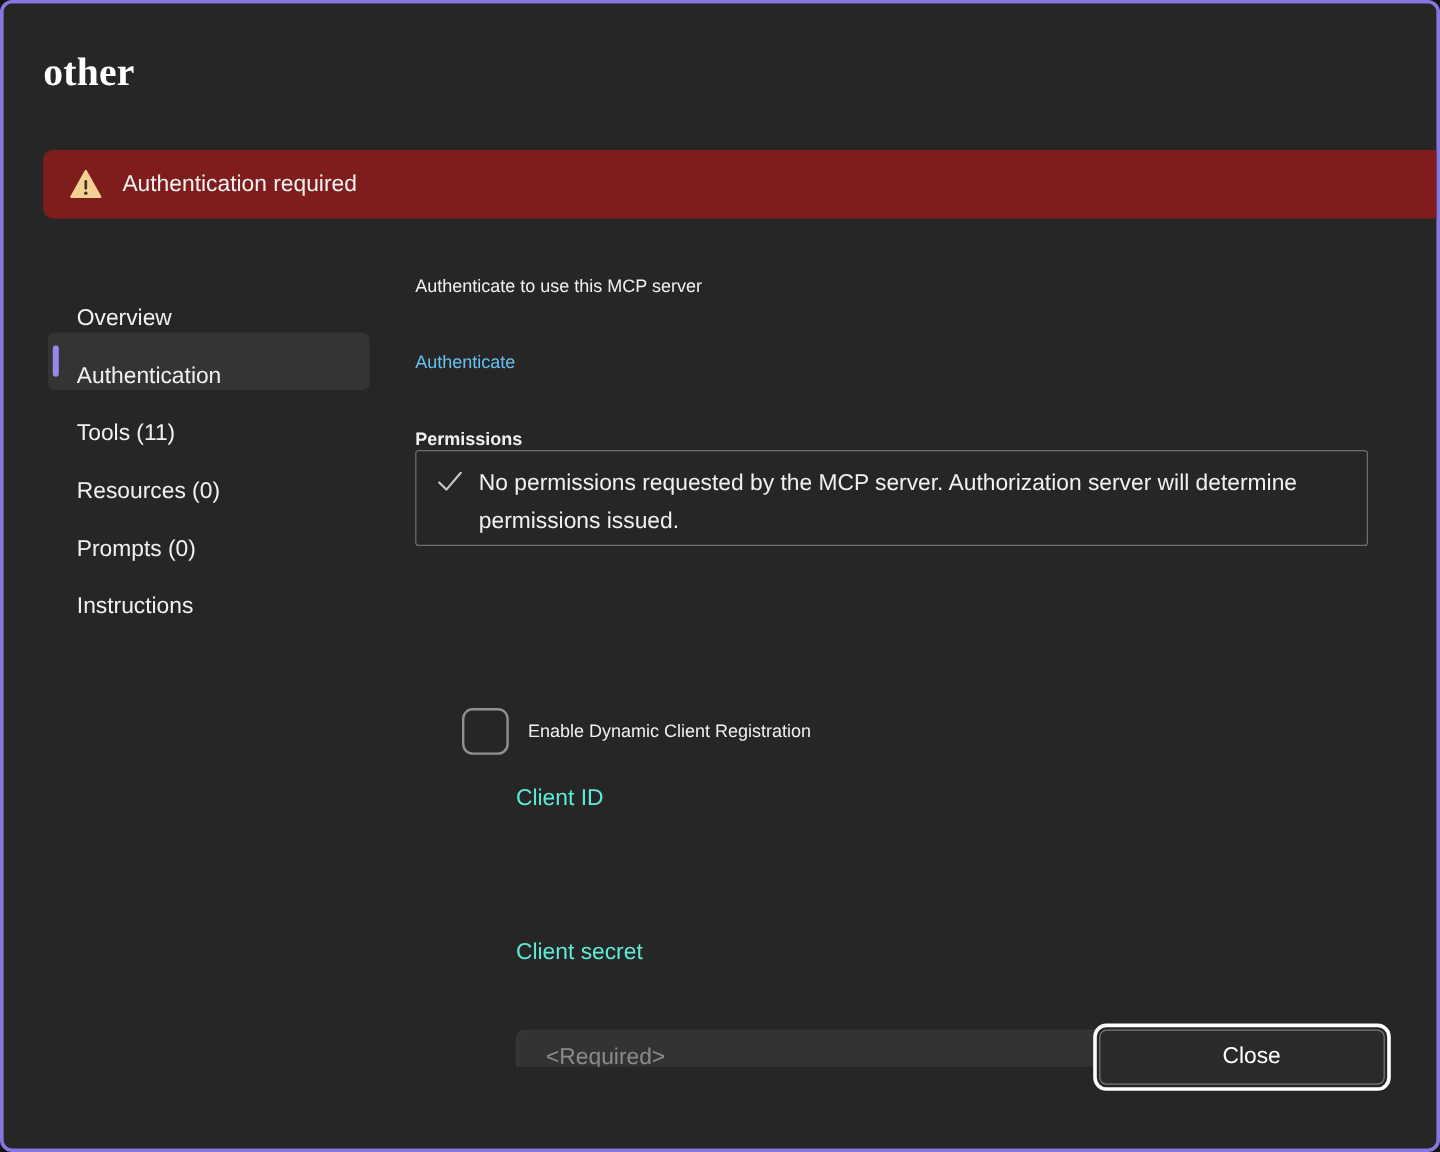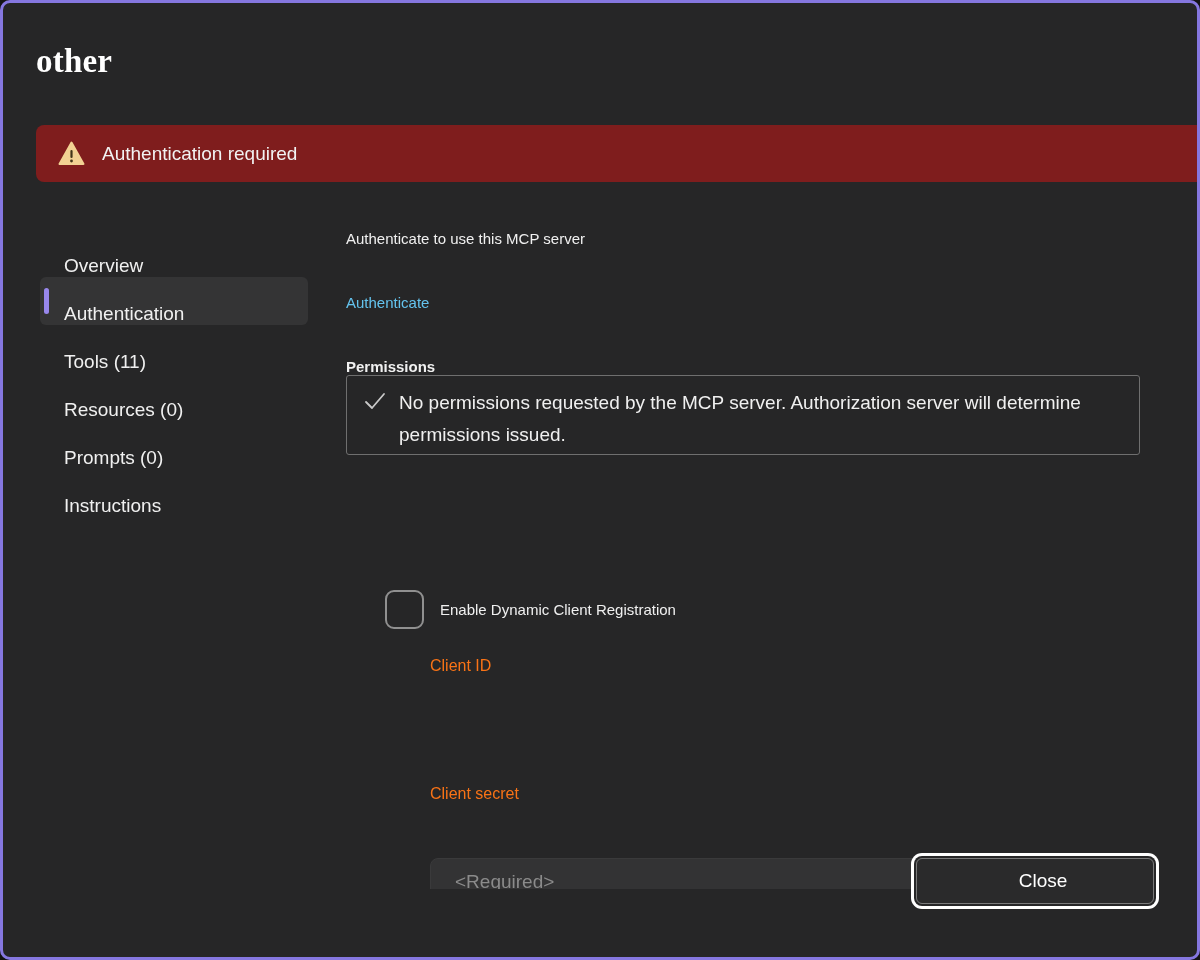--- a/index.html
+++ b/index.html
@@ -66,21 +66,21 @@
   .advanced-label { color: #ffffff; font-size: 19px; font-weight: 700; line-height: 26px; }
 
   .checkbox {
     position: absolute; left: 382px; top: 587px;
     width: 39px; height: 39px;
     border: 2px solid #909090; border-radius: 9px;
     background: transparent; cursor: pointer;
   }
   .dcr-label { left: 437px; top: 594px; }
 
-  .field-label { position: absolute; color: #f97316; font-size: 16px; line-height: 26px; }
+  .field-label { position: absolute; color: #5eead4; font-size: 19px; line-height: 26px; }
   .client-id-label { left: 427px; top: 650px; }
   .client-secret-label { left: 427px; top: 778px; }
 
   .text-input {
     width: 663px; height: 48px;
     background: #333334; border: 1px solid #3a3a3b; border-radius: 8px;
     color: #ededed; font-size: 19px; font-family: "Liberation Sans", sans-serif;
     padding: 0 24px; outline: none;
   }
   .text-input::placeholder { color: #8b8b8b; }

